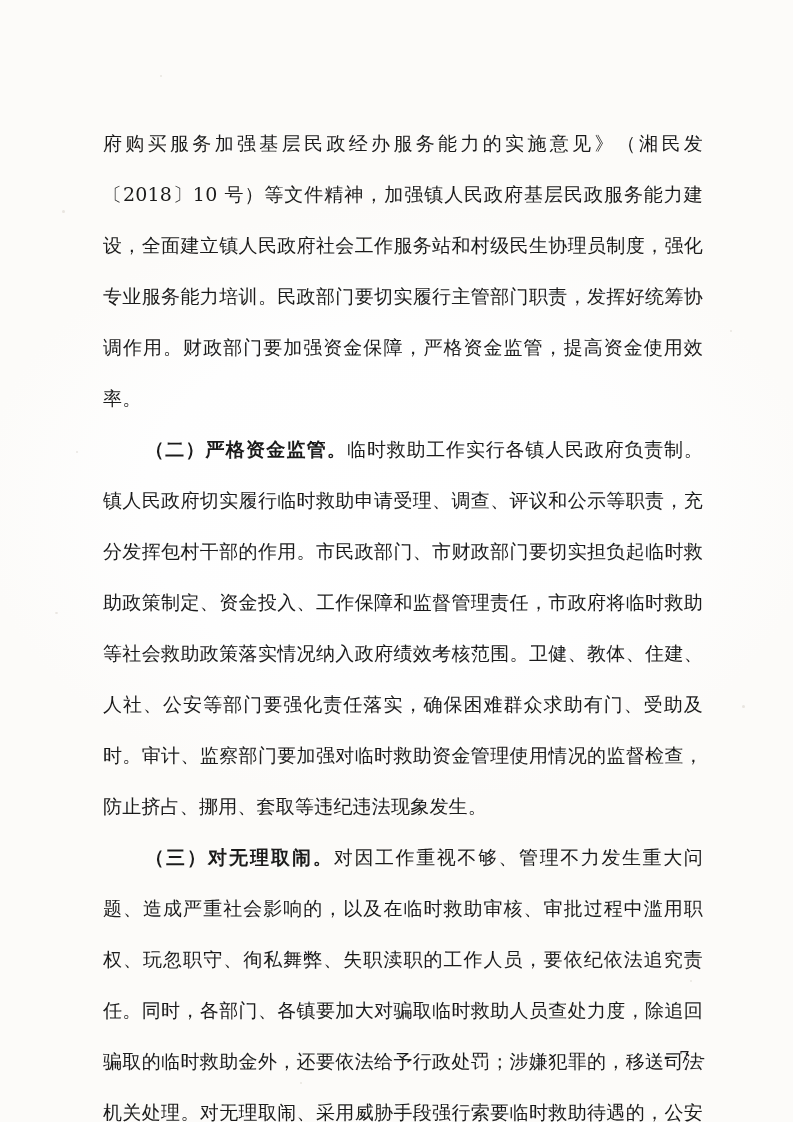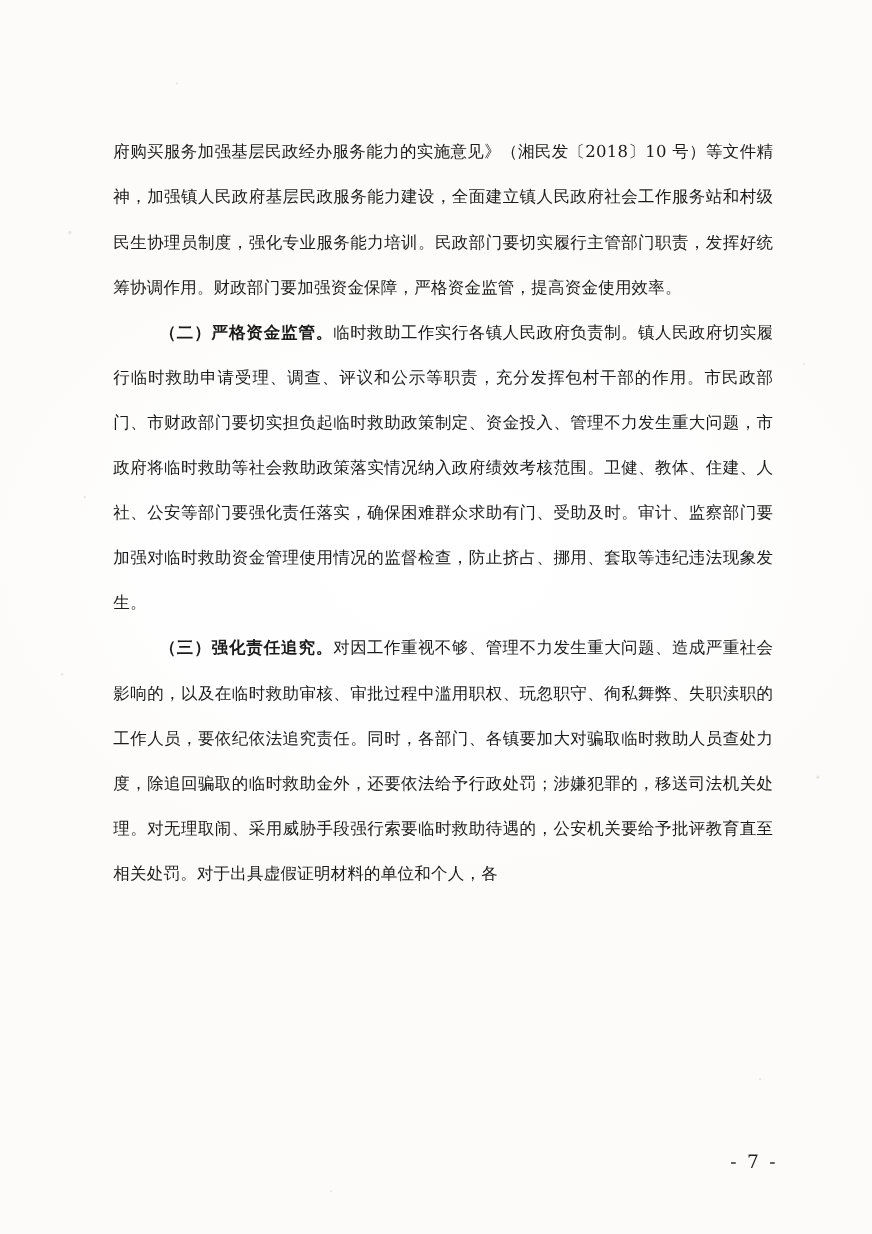--- a/index.html
+++ b/index.html
@@ -29,22 +29,22 @@
     opacity: .55;
   }
   .content {
     position: absolute;
     left: 103px;
     top: 118px;
     width: 600px;
   }
   p.para {
     margin: 0;
-    font-size: 15px;
-    line-height: 41px;
+    font-size: 19px;
+    line-height: 51px;
     color: #1b1b1b;
     text-align: justify;
     text-justify: inter-ideograph;
     letter-spacing: 0.2px;
     font-family: "DejaVu Serif", "Liberation Serif", serif;
   }
   p.para + p.para {
     margin-top: 0px;
   }
   .indent {
@@ -77,24 +77,24 @@
   <div class="speck" style="left:300px; top:1082px; width:2px; height:2px;"></div>
   <div class="speck" style="left:160px; top:75px;  width:2px;  height:2px;"></div>
 
   <div class="content">
 
     <p class="para">
       <span>府购买服务加强基层民政经办服务能力的实施意见》（湘民发〔2018〕10 号）等文件精神，加强镇人民政府基层民政服务能力建设，全面建立镇人民政府社会工作服务站和村级民生协理员制度，强化专业服务能力培训。民政部门要切实履行主管部门职责，发挥好统筹协调作用。财政部门要加强资金保障，严格资金监管，提高资金使用效率。</span>
     </p>
 
     <p class="para indent">
-      <span class="heading-run">（二）严格资金监管。</span><span>临时救助工作实行各镇人民政府负责制。镇人民政府切实履行临时救助申请受理、调查、评议和公示等职责，充分发挥包村干部的作用。市民政部门、市财政部门要切实担负起临时救助政策制定、资金投入、管理不力发生重大问题，市政府将临时救助等社会救助政策落实情况纳入政府绩效考核范围。卫健、教体、住建、人社、公安等部门要强化责任落实，确保困难群众求助有门、受助及时。审计、监察部门要加强对临时救助资金管理使用情况的监督检查，防止挤占、挪用、套取等违纪违法现象发生。</span>
+      <span class="heading-run">（二）严格资金监管。</span><span>临时救助工作实行各镇人民政府负责制。镇人民政府切实履行临时救助申请受理、调查、评议和公示等职责，充分发挥包村干部的作用。市民政部门、市财政部门要切实担负起临时救助政策制定、资金投入、工作保障和监督管理责任，市政府将临时救助等社会救助政策落实情况纳入政府绩效考核范围。卫健、教体、住建、人社、公安等部门要强化责任落实，确保困难群众求助有门、受助及时。审计、监察部门要加强对临时救助资金管理使用情况的监督检查，防止挤占、挪用、套取等违纪违法现象发生。</span>
     </p>
 
     <p class="para indent">
-      <span class="heading-run">（三）强化责任追究。</span><span>对因工作重视不够、管理不力发生重大问题、造成严重社会影响的，以及在临时救助审核、审批过程中滥用职权、玩忽职守、徇私舞弊、失职渎职的工作人员，要依纪依法追究责任。同时，各部门、各镇要加大对骗取临时救助人员查处力度，除追回骗取的临时救助金外，还要依法给予行政处罚；涉嫌犯罪的，移送司法机关处理。对无理取闹、采用威胁手段强行索要临时救助待遇的，公安机关要给予批评教育直至相关处罚。对于出具虚假证明材料的单位和个人，各</span>
+      <span class="heading-run">（三）对无理取闹。</span><span>对因工作重视不够、管理不力发生重大问题、造成严重社会影响的，以及在临时救助审核、审批过程中滥用职权、玩忽职守、徇私舞弊、失职渎职的工作人员，要依纪依法追究责任。同时，各部门、各镇要加大对骗取临时救助人员查处力度，除追回骗取的临时救助金外，还要依法给予行政处罚；涉嫌犯罪的，移送司法机关处理。对无理取闹、采用威胁手段强行索要临时救助待遇的，公安机关要给予批评教育直至相关处罚。对于出具虚假证明材料的单位和个人，各</span>
     </p>
 
   </div>
 
   <div class="pageno-right">- 7 -</div>
 
 </div>
 
 </body></html>

